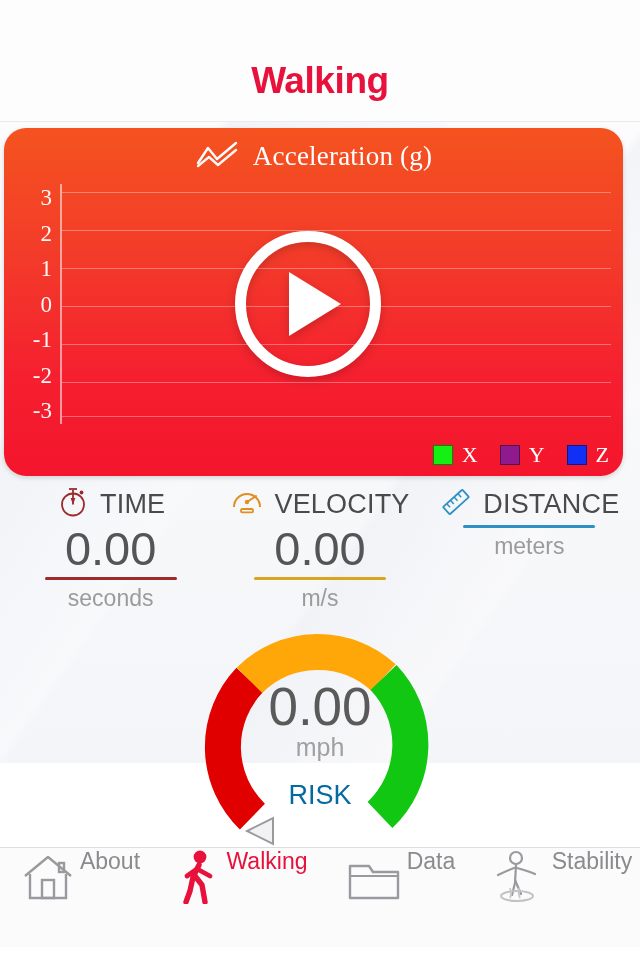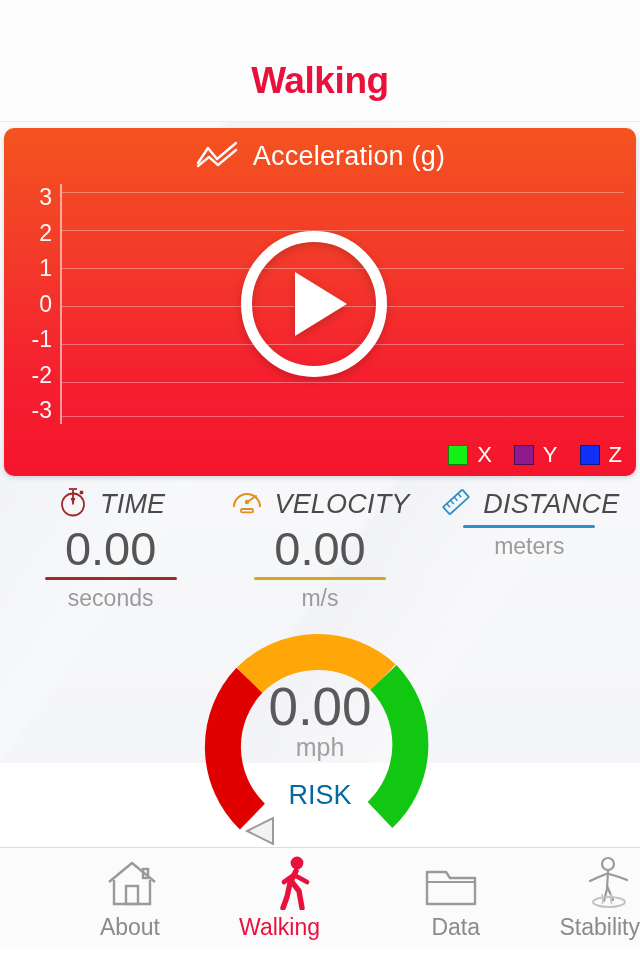--- a/index.html
+++ b/index.html
@@ -47,27 +47,28 @@
     border-bottom: 1px solid #e9e9ee;
   }
   .title {
     font-size: 37px; font-weight: bold; letter-spacing: -0.4px;
     color: #E8113C;
   }
 
   
   .chart-card {
     position: relative; z-index: 2;
-    margin: 6px 4px 0 4px;
+    margin: 6px 17px 0 4px;
     height: 348px;
-    border-radius: 10px;
+    border-radius: 22px;
     background: linear-gradient(180deg, #F4531F 0%, #F33A2A 38%, #F51F2F 72%, #F4152C 100%);
     box-shadow: 0 2px 5px rgba(0,0,0,.14);
     overflow: hidden;
     flex: 0 0 348px;
+    font-family: Liberation Serif, serif;
   }
   .chart-head {
     height: 56px; display:flex; align-items:center; justify-content:center; gap:14px;
   }
   .chart-head .label {
     color:#fff; font-size:27px; letter-spacing:.2px;
   }
   .chart-body { position:relative; height: 240px; margin: 0 12px 0 0; }
   .yaxis {
     position:absolute; left:0; top:0; bottom:0; width:56px;
@@ -107,21 +108,21 @@
 
   
   .stats {
     position:relative; z-index:2;
     flex: 0 0 140px;
     display:flex;
     padding: 10px 6px 0 6px;
   }
   .stat { flex:1; display:flex; flex-direction:column; align-items:center; }
   .stat .top { display:flex; align-items:center; gap:10px; height:36px; }
-  .stat .name { font-size:27px; color:#4a4a4a; letter-spacing:.2px;font-style:italic; }
+  .stat .name { font-size:27px; color:#4a4a4a; letter-spacing:.2px; }
   .stat .val { font-size:47px; color:#555555; line-height:1.06; margin-top:2px;}
   .stat .rule { height:3px; width:132px; margin-top:3px; border-radius:2px;}
   .stat .unit { font-size:23px; color:#9b9b9b; margin-top:5px;text-align:center;}
 
   
   .gaugewrap {
     position:relative; z-index:2;
     flex: 1 1 auto;
     display:flex; align-items:flex-start; justify-content:center;
     padding-top: 6px;
@@ -137,21 +138,21 @@
   .gauge .grisk { font-size:27px; color:#0369a1; margin-top:18px;}
 
   
   .tabbar {
     position:relative; z-index:3;
     flex: 0 0 100px;
     display:flex;
     background:#fbfbfc;
     border-top:1px solid #dcdce1;
   }
-  .tab { flex:1; display:flex; flex-direction:column; align-items:flex-end; justify-content:center; gap:4px; cursor:pointer;}
+  .tab { flex:1; display:flex; flex-direction:row; align-items:flex-start; justify-content:center; gap:4px; cursor:pointer;}
   .tab .ti { height:56px; display:flex; align-items:flex-end; }
   .tab .tl { font-size:23px; color:#8a8a8f; }
   .tab.active .tl { color:#E8113C; }
 </style>
 </head>
 <body>
 
 <div id="app">
   <div class="sheen"></div>
 

